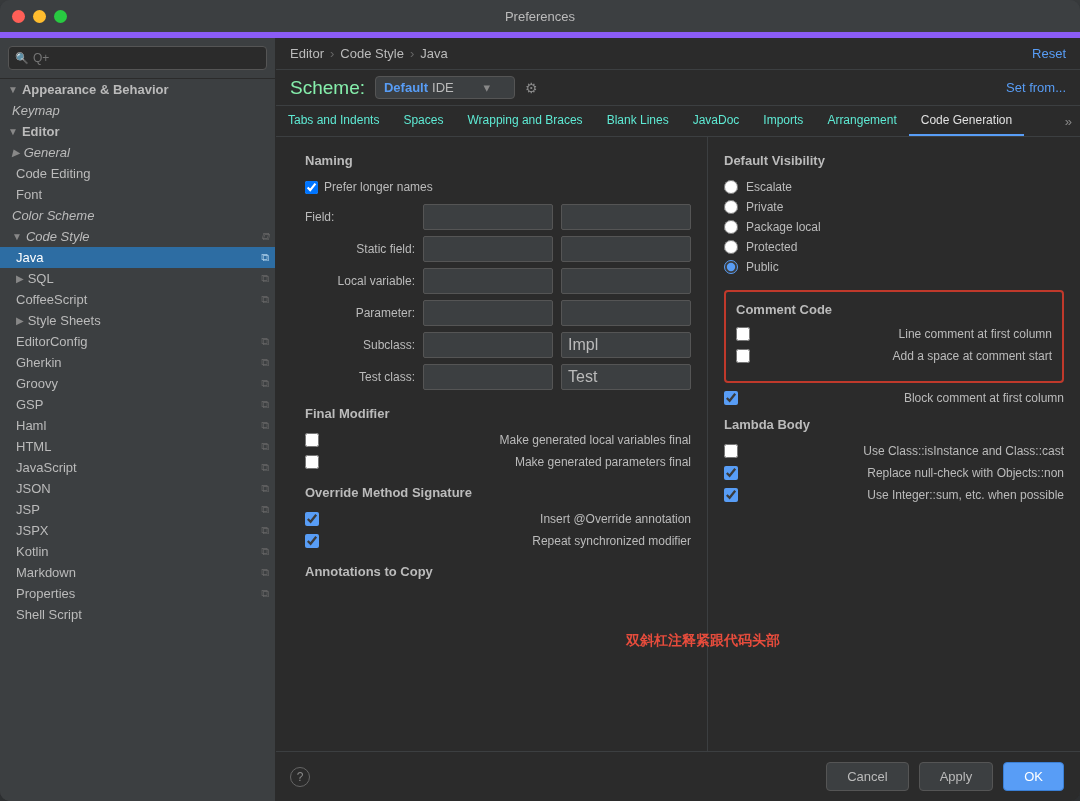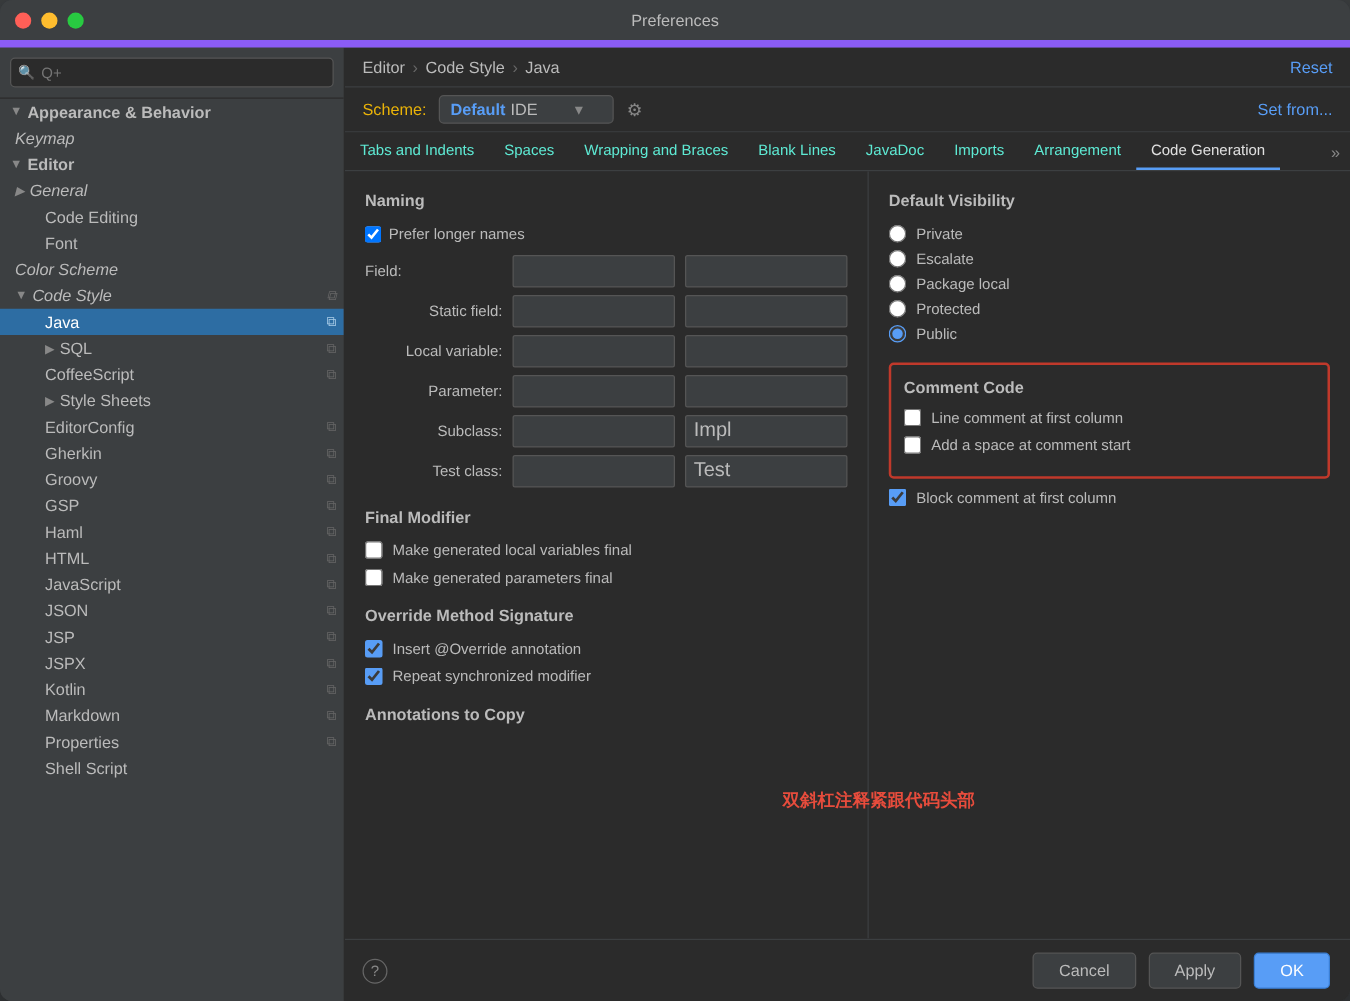--- a/index.html
+++ b/index.html
@@ -112,21 +112,21 @@
       color: #888;
     }
     .tree-item .copy-icon {
       position: absolute;
       right: 6px;
       color: #666;
       font-size: 11px;
     }
     .tree-item.selected .copy-icon { color: #aacde8; }
     .tree-item.indent1 { padding-left: 12px; font-style: italic; }
-    .tree-item.indent2 { padding-left: 36px; }
+    .tree-item.indent2 { padding-left: 16px; }
     .right-panel {
       flex: 1;
       background: #2b2b2b;
       display: flex;
       flex-direction: column;
       overflow: hidden;
     }
     .breadcrumb-bar {
       display: flex;
       align-items: center;
@@ -157,21 +157,21 @@
       justify-content: space-between;
       padding: 6px 14px;
       border-bottom: 1px solid #3c3f41;
       flex-shrink: 0;
     }
     .scheme-left {
       display: flex;
       align-items: center;
       gap: 10px;
     }
-    .scheme-label { color: #eab308; font-size: 13px; }
+    .scheme-label { color: #86efac; font-size: 19px; }
     .scheme-dropdown {
       background: #3c3f41;
       border: 1px solid #555;
       border-radius: 4px;
       padding: 3px 24px 3px 8px;
       color: #589df6;
       font-size: 13px;
       cursor: pointer;
       position: relative;
       display: flex;
@@ -210,20 +210,21 @@
       overflow-y: auto;
       padding: 0;
       display: flex;
       flex-direction: column;
     }
     .content-grid {
       display: grid;
       grid-template-columns: 1fr 1fr;
       gap: 0;
       flex: 1;
+      margin-left: 13px;
     }
     .left-col {
       padding: 16px 16px 16px 16px;
       border-right: 1px solid #3c3f41;
     }
     .right-col {
       padding: 16px 16px;
     }
     .section-title {
       font-size: 13px;
@@ -239,20 +240,21 @@
       color: #bbbbbb;
       font-size: 16px;
       width: 130px;
       outline: none;
     }
     .checkbox-row {
       display: flex;
       align-items: center;
       gap: 8px;
       margin-bottom: 8px;
+      justify-content: space-between;
     }
     .checkbox-row input[type="checkbox"] {
       accent-color: #589df6;
       width: 14px;
       height: 14px;
     }
     .checkbox-label {
       color: #bbbbbb;
       font-size: 12px;
     }
@@ -601,25 +603,25 @@
                 <div class="section-title">Annotations to Copy</div>
               </div>
             </div>
 
             <div class="right-col">
 
               <div class="right-top-section">
                 <div class="section-title">Default Visibility</div>
                 <div class="radio-row">
                   <input type="radio" name="visibility" style="">
-                  <span class="radio-label">Private</span>
+                  <span class="radio-label">Escalate</span>
                 </div>
                 <div class="radio-row">
                   <input type="radio" name="visibility" style="">
-                  <span class="radio-label">Escalate</span>
+                  <span class="radio-label">Private</span>
                 </div>
                 <div class="radio-row">
                   <input type="radio" name="visibility" style="">
                   <span class="radio-label">Package local</span>
                 </div>
                 <div class="radio-row">
                   <input type="radio" name="visibility" style="">
                   <span class="radio-label">Protected</span>
                 </div>
                 <div class="radio-row">
@@ -638,20 +640,35 @@
                   <input type="checkbox" style="">
                   <span class="checkbox-label">Add a space at comment start</span>
                 </div>
               </div>
 
               <div class="checkbox-row" style="margin-top: 8px;">
                 <input type="checkbox" checked="" style="">
                 <span class="checkbox-label">Block comment at first column</span>
               </div>
 
+              <div class="lambda-section">
+                <div class="section-title">Lambda Body</div>
+                <div class="checkbox-row">
+                  <input type="checkbox" style="">
+                  <span class="checkbox-label">Use Class::isInstance and Class::cast</span>
+                </div>
+                <div class="checkbox-row">
+                  <input type="checkbox" checked="" style="">
+                  <span class="checkbox-label">Replace null-check with Objects::non</span>
+                </div>
+                <div class="checkbox-row">
+                  <input type="checkbox" checked="" style="">
+                  <span class="checkbox-label">Use Integer::sum, etc. when possible</span>
+                </div>
+              </div>
             </div>
           </div>
         </div>
       </div>
 
       <div class="bottom-bar" style="position:relative;">
         <div class="help-icon">?</div>
         <button class="btn btn-cancel">Cancel</button>
         <button class="btn btn-apply">Apply</button>
         <button class="btn btn-ok">OK</button>

